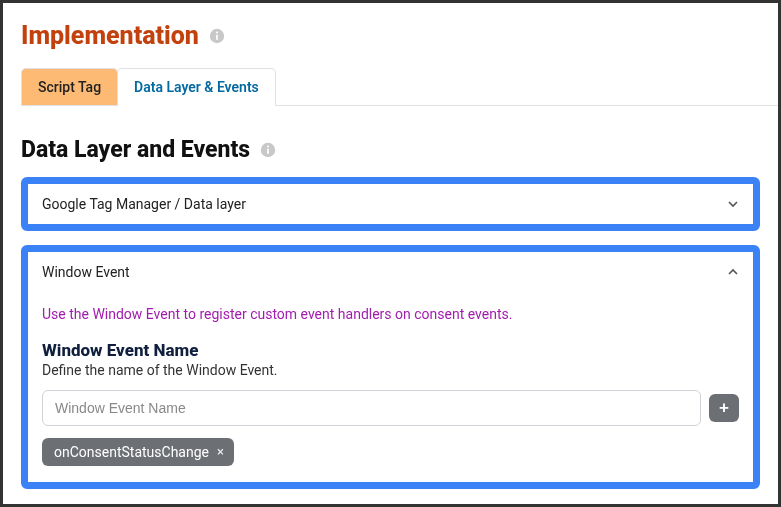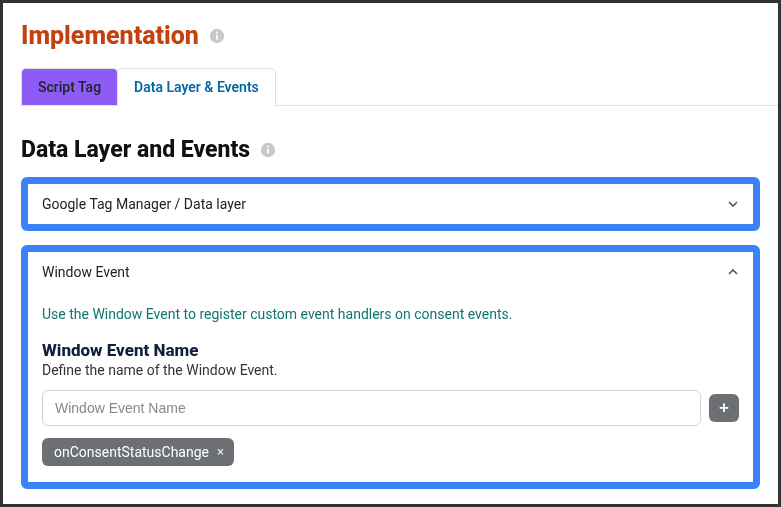--- a/index.html
+++ b/index.html
@@ -54,21 +54,21 @@
       border-bottom: none;
       background: #fff;
       cursor: pointer;
       margin-right: -1px;
       position: relative;
       color: #222;
       border-top-left-radius: 5px;
       border-top-right-radius: 5px;
     }
     .tab.inactive {
-      background: #8b5cf6;
+      background: #fdba74;
       color: #222;
       font-weight: 500;
     }
     .tab.active {
       background: #fff;
       color: #0369a1;
       font-weight: 600;
       z-index: 2;
     }
     .tab.active::after {
@@ -116,21 +116,21 @@
     .chevron svg {
       width: 12px;
       height: 12px;
       display: block;
     }
     .accordion-body {
       padding: 0 14px 16px 14px;
     }
     .accordion-desc {
       font-size: 14px;
-      color: #0f766e;
+      color: #a21caf;
       margin-top: 14px;
       margin-bottom: 18px;
     }
     .field-heading {
       font-size: 17px;
       font-weight: 800;
       color: #0f1f3d;
       margin-bottom: 2px;
     }
     .field-desc {

